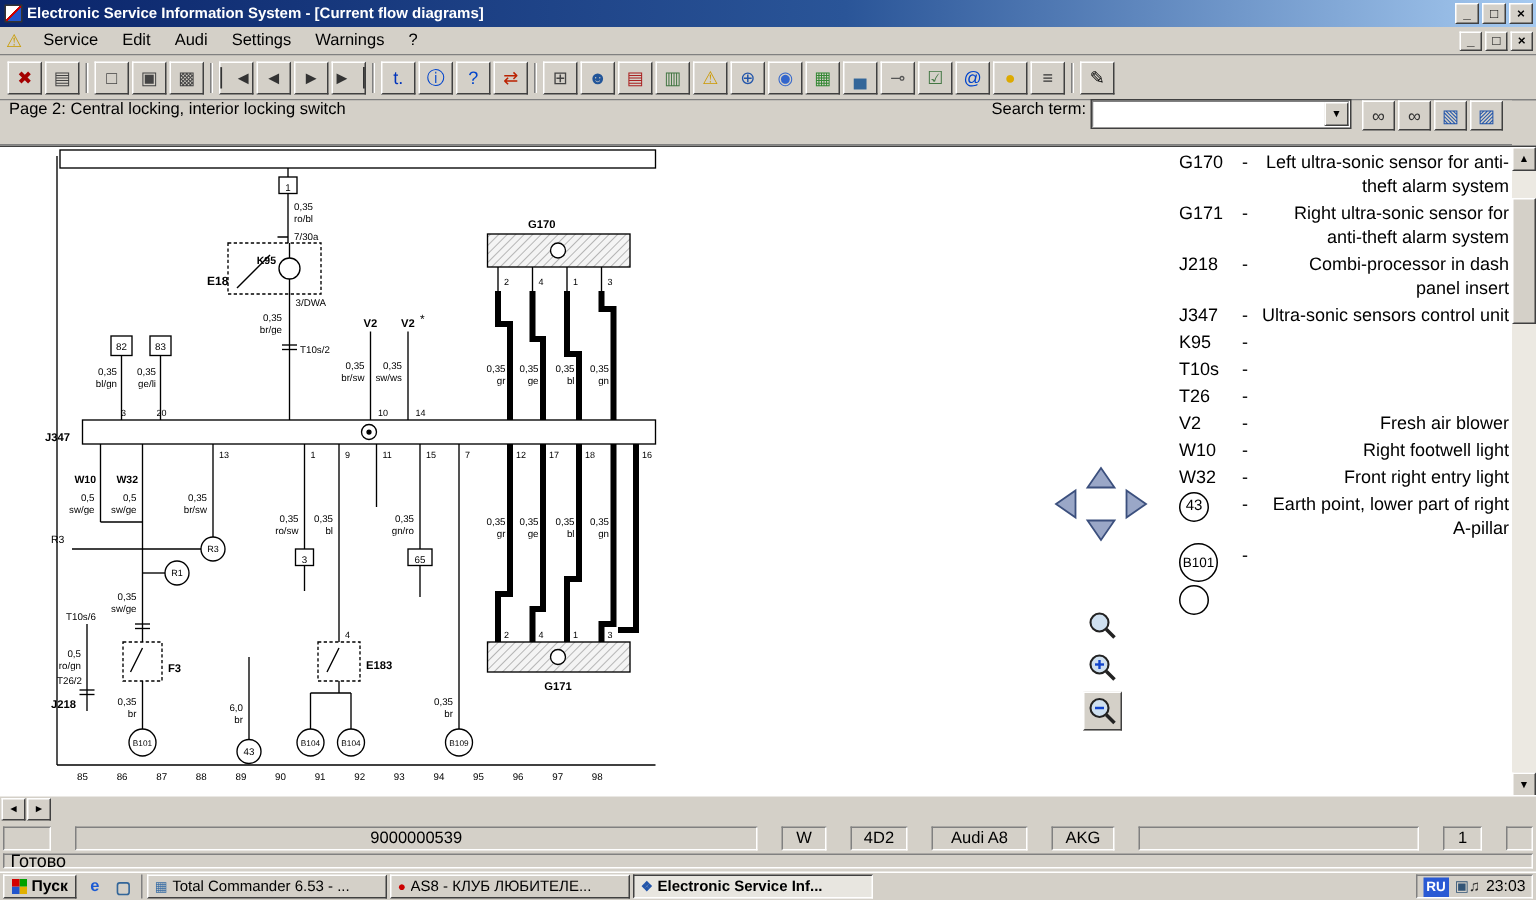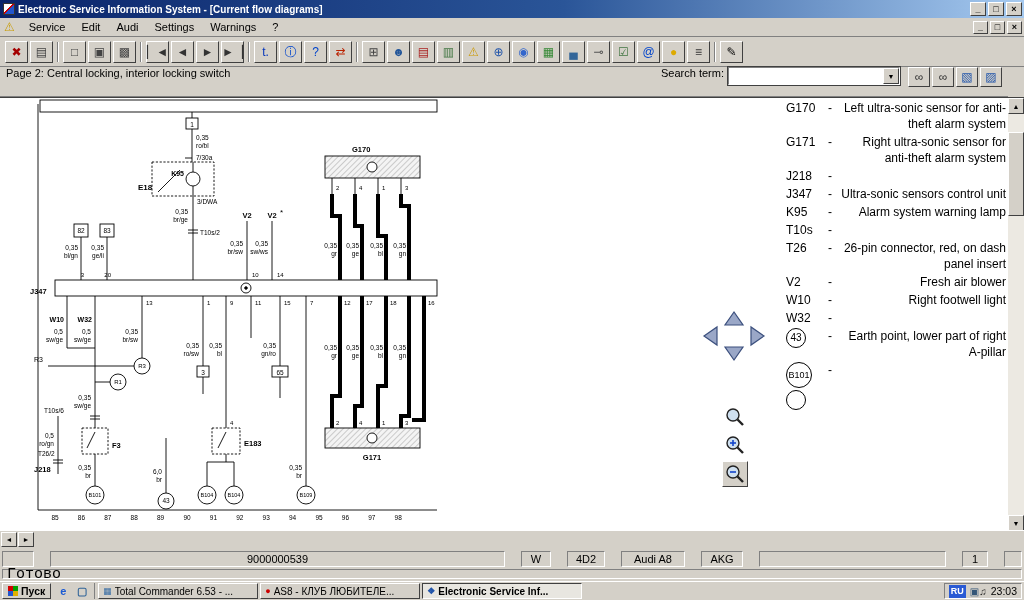--- a/index.html
+++ b/index.html
@@ -68,21 +68,21 @@
   .tabbar { position:absolute; left:0; top:530px; right:0; height:19px; background:#d4d0c8; display:flex; align-items:flex-start; border-top:1px solid #fff; }
   .tsc { width:16px; height:15px; font-size:7px; padding:0; margin:1px 0 0 1px; }
   .tabs { display:flex; margin-left:4px; }
   .tab { padding:2px 10px 3px; border:1px solid #808080; border-top:none; background:#d4d0c8; border-radius:0 0 3px 3px; margin-right:1px; }
   .tab.active { background:#fff; font-weight:bold; border-color:#404040; }
 
   
   .fieldsbar { position:absolute; left:0; top:549px; right:0; height:20px; background:#d4d0c8; display:flex; align-items:center; padding:1px 2px; gap:16px; }
   .sf-cell { display:inline-block; height:16px; line-height:14px; text-align:center; border:1px solid; border-color:#808080 #fff #fff #808080; white-space:nowrap; overflow:hidden; }
   .readybar { position:absolute; left:0; top:569px; right:0; height:12px; background:#d4d0c8; padding:0 2px; }
-  .ready-cell { display:block; height:10px; line-height:9px; font-size:15px; border:1px solid; border-color:#808080 #fff #fff #808080; padding-left:4px;font-family:Liberation Mono, monospace; }
+  .ready-cell { display:block; height:10px; line-height:9px; font-size:12px; border:1px solid; border-color:#808080 #fff #fff #808080; padding-left:4px; }
 
   
   .taskbar { position:absolute; left:0; top:581px; width:1024px; height:19px; background:#d4d0c8; border-top:1px solid #fff; display:flex; align-items:center; padding:1px 2px; gap:3px; }
   .start-btn { height:16px; display:inline-flex; align-items:center; gap:3px; padding:0 5px; font-size:10.5px; }
   .flag { width:10px; height:10px; display:inline-block;
     background:
       linear-gradient(#d40000 0 0) 0 0/5px 5px no-repeat,
       linear-gradient(#00a000 0 0) 5px 0/5px 5px no-repeat,
       linear-gradient(#2255cc 0 0) 0 5px/5px 5px no-repeat,
       linear-gradient(#e0b000 0 0) 5px 5px/5px 5px no-repeat; }
@@ -498,53 +498,53 @@
               <span class="lg-desc">Left ultra-sonic sensor for anti-theft alarm system</span>
             </div>
             <div class="lg-row">
               <span class="lg-code">G171</span>
               <span class="lg-dash">-</span>
               <span class="lg-desc">Right ultra-sonic sensor for anti-theft alarm system</span>
             </div>
             <div class="lg-row">
               <span class="lg-code">J218</span>
               <span class="lg-dash">-</span>
+              <span class="lg-desc">Combi-processor in dash panel insert</span>
             </div>
             <div class="lg-row">
               <span class="lg-code">J347</span>
               <span class="lg-dash">-</span>
               <span class="lg-desc">Ultra-sonic sensors control unit</span>
             </div>
             <div class="lg-row">
               <span class="lg-code">K95</span>
               <span class="lg-dash">-</span>
-              <span class="lg-desc">Alarm system warning lamp</span>
             </div>
             <div class="lg-row">
               <span class="lg-code">T10s</span>
               <span class="lg-dash">-</span>
             </div>
             <div class="lg-row">
               <span class="lg-code">T26</span>
               <span class="lg-dash">-</span>
-              <span class="lg-desc">26-pin connector, red, on dash panel insert</span>
             </div>
             <div class="lg-row">
               <span class="lg-code">V2</span>
               <span class="lg-dash">-</span>
               <span class="lg-desc">Fresh air blower</span>
             </div>
             <div class="lg-row">
               <span class="lg-code">W10</span>
               <span class="lg-dash">-</span>
               <span class="lg-desc">Right footwell light</span>
             </div>
             <div class="lg-row">
               <span class="lg-code">W32</span>
               <span class="lg-dash">-</span>
+              <span class="lg-desc">Front right entry light</span>
             </div>
             <div class="lg-row">
               <span class="lg-code"><span class="circle-code">43</span></span>
               <span class="lg-dash">-</span>
               <span class="lg-desc">Earth point, lower part of right A-pillar</span>
             </div>
             <div class="lg-row">
               <span class="lg-code"><span class="circle-code big">B101</span></span>
               <span class="lg-dash">-</span>
             </div>

